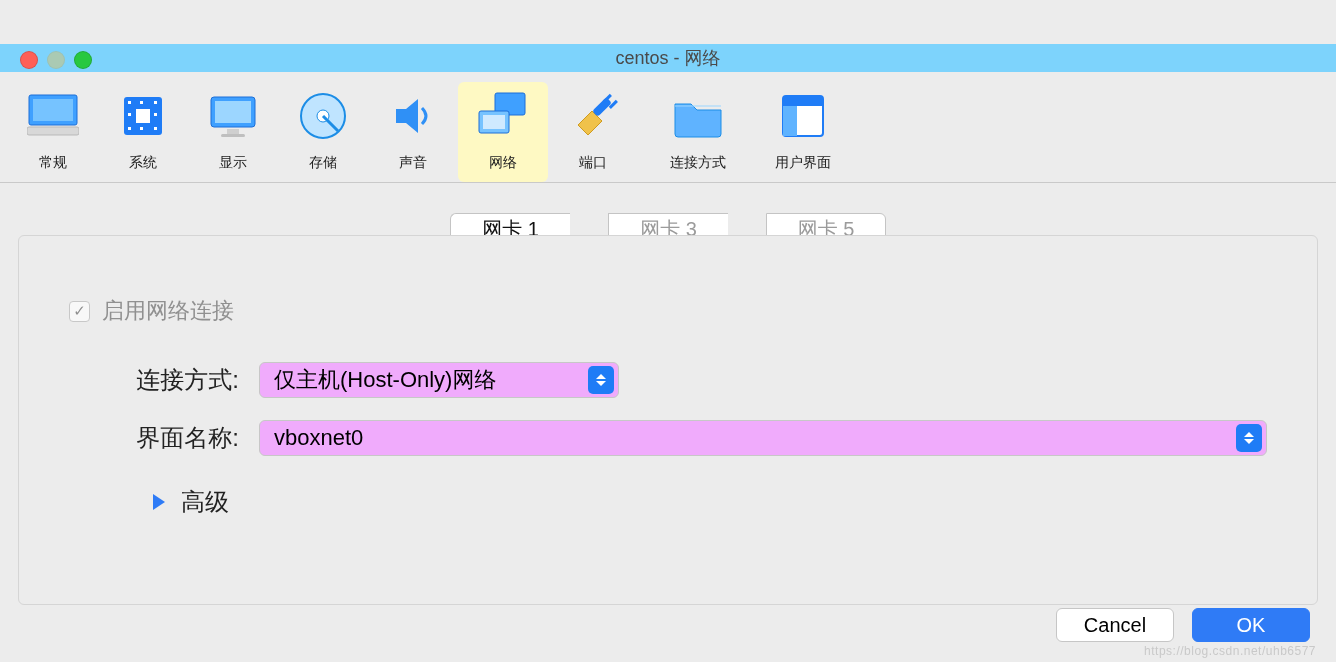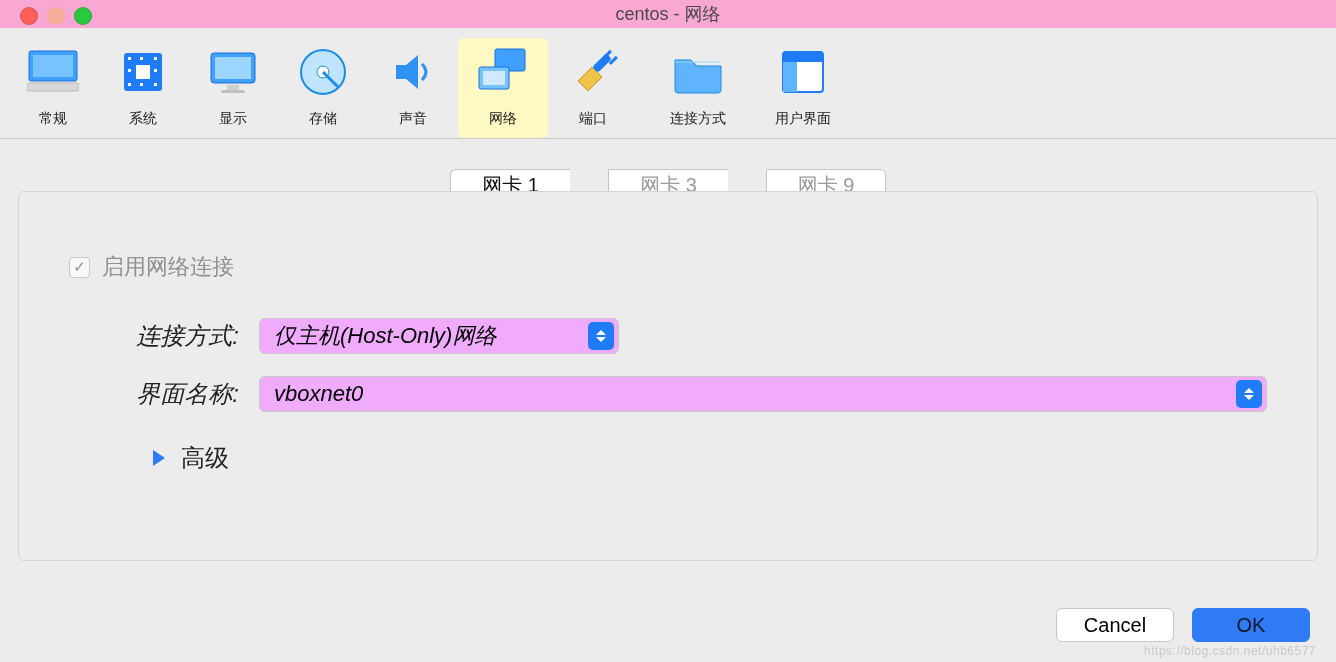--- a/index.html
+++ b/index.html
@@ -8,25 +8,26 @@
     height: 662px;
     font-family: -apple-system, "Helvetica Neue", Arial, sans-serif;
     font-size: 13px;
     background: #ececec;
     overflow: hidden;
   }
 
   
   .titlebar {
     height: 28px;
-    background: #f9a8d4;
+    background: #7dd3fc;
     border-bottom: 1px solid transparent;
     display: flex;
     align-items: center;
     position: relative;
+    margin-top: 44px;
   }
   .traffic-lights {
     display: flex;
     gap: 9px;
     position: absolute;
     left: 20px;
     top: 7px;
   }
   .tl {
     width: 18px; height: 18px; border-radius: 50%;
@@ -113,21 +114,20 @@
   .chk {
     width: 21px; height: 21px; border-radius: 4px;
     border: 1px solid #c8c8c8; background: #f8f8f8;
     display:flex;align-items:center;justify-content:center;
     color:#8f8f8f; font-size:15px;
   }
 
   .form-row {
     display:flex; align-items:center; gap:20px;
     margin-bottom: 22px;
-    font-style: italic;
   }
   .form-row .lbl {
     width: 170px; text-align:right; font-size: 24px; color:#222;
   }
   .select {
     height: 36px;
     border: 1px solid #c7c7c7;
     border-radius: 6px;
     background: #f0abfc;
     display:flex; align-items:center;
@@ -170,21 +170,21 @@
     min-width: 118px;
     border-radius: 6px;
     border: 1px solid #c6c6c6;
     background: #fff;
     font-size: 20px;
     cursor:pointer;
   }
   .btn.primary {
     background: #2f7bf6;
     border-color:#2f7bf6;
-    color:#0f172a;
+    color:#ffffff;
   }
 
   .watermark {
     position:absolute; right:20px; bottom:4px;
     font-size:12px; color:#c9c9c9; letter-spacing:.5px;
   }
 </style>
 </head>
 <body>
 
@@ -307,21 +307,21 @@
     <div class="lbl">用户界面</div>
   </div>
 </div>
 
 <div class="content">
 
   <div class="segwrap">
     <div class="seg">
       <button>网卡 1</button>
       <button class="dim">网卡 3</button>
-      <button class="dim">网卡 9</button>
+      <button class="dim">网卡 5</button>
     </div>
   </div>
 
   <div class="groupbox">
 
     <div class="checkbox-row">
       <div class="chk">✓</div>
       <span>启用网络连接</span>
     </div>
 

